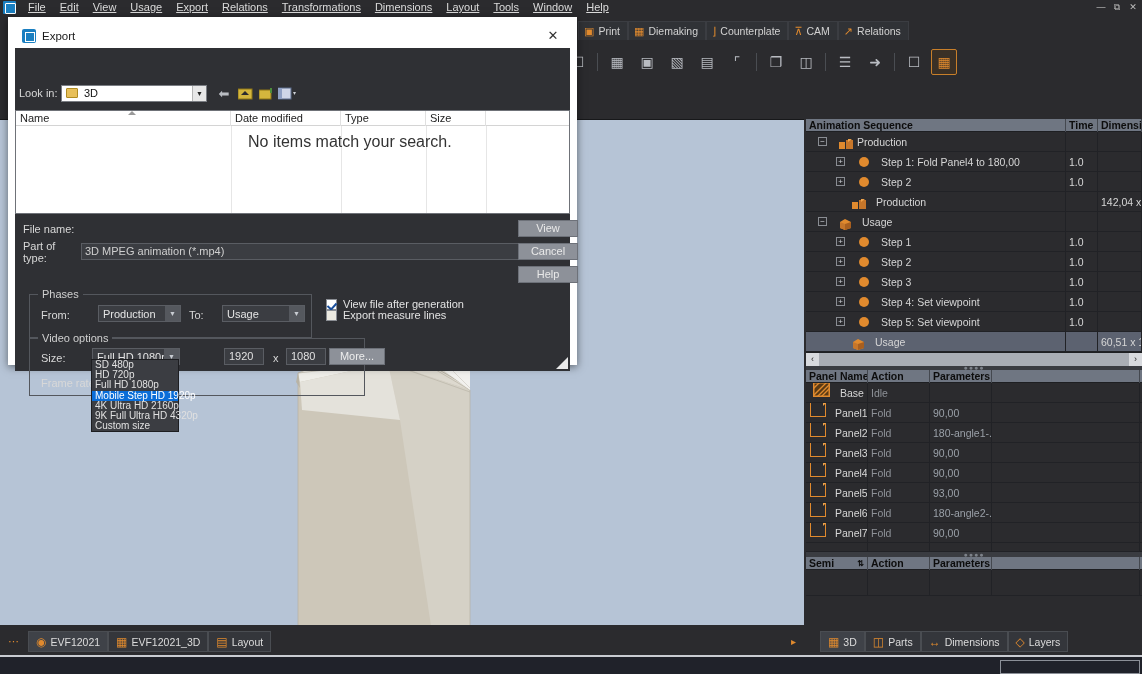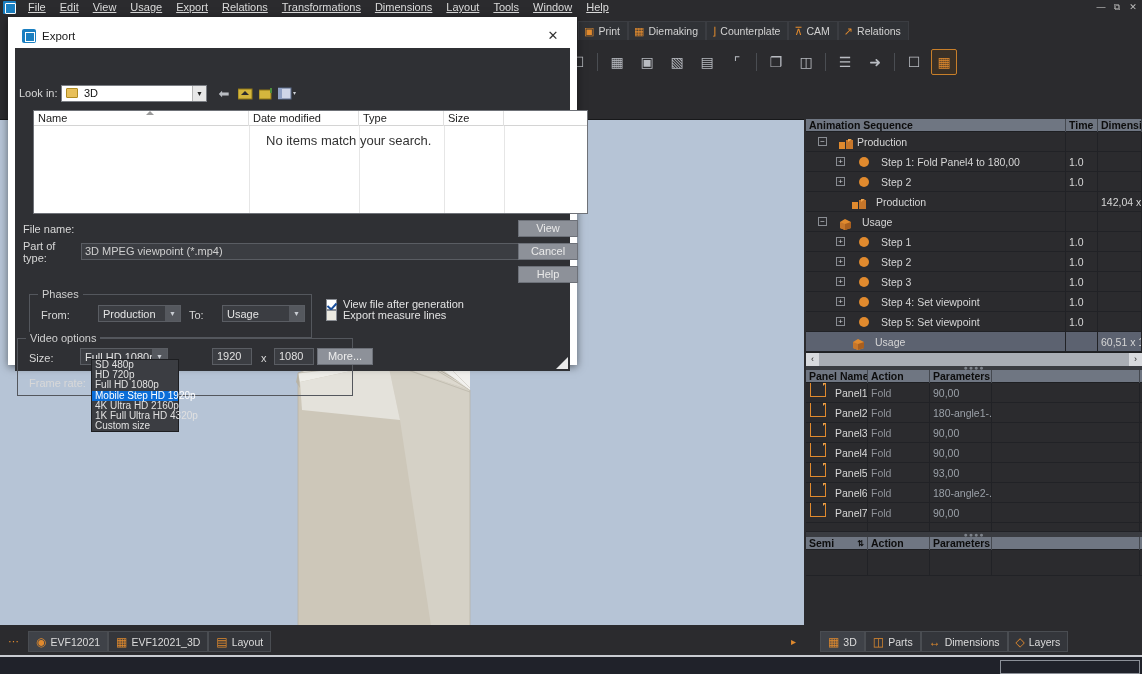--- a/index.html
+++ b/index.html
@@ -160,29 +160,29 @@
     border-radius:1px;
   }
   .combo .val { flex:1; padding-left:2px; white-space:nowrap; overflow:hidden;}
   .combo .arrow {
     width:14px;height:15px;background:#e7e7e7;border-left:1px solid #b5b5b5;
     font-size:7px;text-align:center;line-height:15px;color:#222; flex:none;
   }
   .mini-ico { width:18px;height:17px;display:flex;align-items:center;justify-content:center;margin-left:3px;}
 
   .filelist {
-    position:absolute; left:18px; top:62px; width:555px; height:104px;
+    position:absolute; left:0; top:62px; width:555px; height:104px;
     background:#ffffff; border:1px solid #6f7278;
   }
   .fl-head { display:flex; height:15px; border-bottom:1px solid #d4d4d4; }
   .fl-hc {
     font-size:11px; color:#222; padding-left:4px; line-height:15px;
     border-right:1px solid #e0e0e0; height:15px; overflow:hidden; white-space:nowrap;
   }
-  .fl-empty { position:absolute; left:232px; top:22px; font-size:13px; color:#333; }
+  .fl-empty { position:absolute; left:232px; top:22px; font-size:16px; color:#333; }
   .fl-cols { position:absolute; left:0; top:15px; bottom:0; right:0; }
   .fl-vline { position:absolute; top:0; bottom:0; width:1px; background:#e6e6e6; }
   .sort-caret {
     position:absolute; left:112px; top:0px; width:0;height:0;
     border-left:4px solid transparent;border-right:4px solid transparent;border-bottom:4px solid #9a9a9a;
   }
 
   .row-fn { position:absolute; left:8px; top:172px; width:555px; height:17px; display:flex; align-items:center;}
   .row-ft { position:absolute; left:8px; top:195px; width:555px; height:17px; display:flex; align-items:center;}
   .fld-lbl { width:58px; font-size:11px; color:#d8d8d8;}
@@ -512,20 +512,35 @@
       </div>
 
     <div>
       <div class="panel-head">
         <div class="ph-cell" style="width:62px">Panel Name</div>
         <div class="ph-cell" style="width:62px">Action</div>
         <div class="ph-cell" style="width:62px">Parameters ...</div>
         <div class="ph-cell" style="width:148px"></div>
       </div>
 
+      <div class="trow">
+        <div class="tc name" style="width:62px">
+          <span style="width:3px;display:inline-block"></span>
+          <span><svg width="17" height="15">
+                <rect x="0" y="0" width="17" height="15" fill="#e08a2e"></rect>
+                <rect x="1.5" y="1.5" width="14" height="12" fill="#5a3a14"></rect>
+                <path d="M0,14 L14,0 M4,15 L17,2 M0,7 L7,0 M8,15 L17,6" stroke="#e08a2e" stroke-width="1.4"></path>
+              </svg></span>
+          <span style="width:2px;display:inline-block"></span>
+          <span>Base</span>
+        </div>
+        <div class="tc" style="width:62px;color:#8e9298">Idle</div>
+        <div class="tc" style="width:62px;color:#9aa0a8"></div>
+        <div class="tc" style="width:148px"></div>
+      </div>
 
       <div class="trow">
         <div class="tc name" style="width:62px">
           <span style="width:3px;display:inline-block"></span>
           <span><svg width="17" height="15">
                 <rect x="0.5" y="0.5" width="15" height="14" fill="#2b2b2e" stroke="#e08a2e"></rect>
                 <polygon points="13,0 17,0 13,4" fill="#f0a34a"></polygon>
               </svg></span>
           <span style="width:2px;display:inline-block"></span>
           <span>Panel1</span>
@@ -749,21 +764,21 @@
         <div class="fl-empty">No items match your search.</div>
       </div>
 
       <div class="row-fn">
         <span class="fld-lbl">File name:</span>
       </div>
 
       <div class="row-ft">
         <span class="fld-lbl">Part of type:</span>
         <div class="textbox dis">
-          <span>3D MPEG viewpoint (*.mp4)</span>
+          <span>3D MPEG animation (*.mp4)</span>
           <span class="tb-arrow dis">▼</span>
         </div>
       </div>
 
       <div class="dbtn" style="left:503px;top:172px">View</div>
       <div class="dbtn" style="left:503px;top:195px">Cancel</div>
       <div class="dbtn" style="left:503px;top:218px">Help</div>
 
       <div class="gbox" style="left:14px;top:246px;width:283px;height:44px">
         <span class="gbox-title">Phases</span>
@@ -781,40 +796,40 @@
 
       <div class="chk" style="position:absolute;left:311px;top:250px">
         <span class="chkbox on"></span>
         <span>View file after generation</span>
       </div>
       <div class="chk" style="position:absolute;left:311px;top:261px">
         <span class="chkbox blank"></span>
         <span>Export measure lines</span>
       </div>
 
-      <div class="gbox" style="left:2px;top:290px;width:336px;height:58px">
+      <div class="gbox" style="left:14px;top:290px;width:336px;height:58px">
         <span class="gbox-title">Video options</span>
         <span class="lbl" style="position:absolute;left:11px;top:13px">Size:</span>
         <div class="drop" style="position:absolute;left:62px;top:9px;width:88px">
           <span class="v">Full HD 1080p</span>
           <span class="a">▼</span>
         </div>
         <div class="numbox" style="position:absolute;left:194px;top:9px">1920</div>
         <span class="lbl" style="position:absolute;left:243px;top:13px">x</span>
         <div class="numbox" style="position:absolute;left:256px;top:9px">1080</div>
         <div class="morebtn" style="position:absolute;left:299px;top:9px">More...</div>
         <span class="lbl" style="position:absolute;left:11px;top:38px">Frame rate:</span>
       </div>
 
       <div class="droplist">
         <div class="dl-item">SD 480p</div>
         <div class="dl-item">HD 720p</div>
         <div class="dl-item">Full HD 1080p</div>
         <div class="dl-item sel">Mobile Step HD 1920p</div>
         <div class="dl-item">4K Ultra HD 2160p</div>
-        <div class="dl-item">1K Full Ultra HD 4320p</div>
+        <div class="dl-item">9K Full Ultra HD 4320p</div>
         <div class="dl-item">Custom size</div>
       </div>
 
       <div class="resize-grip"></div>
     </div>
   </div>
 </div>
 
 </body></html>

